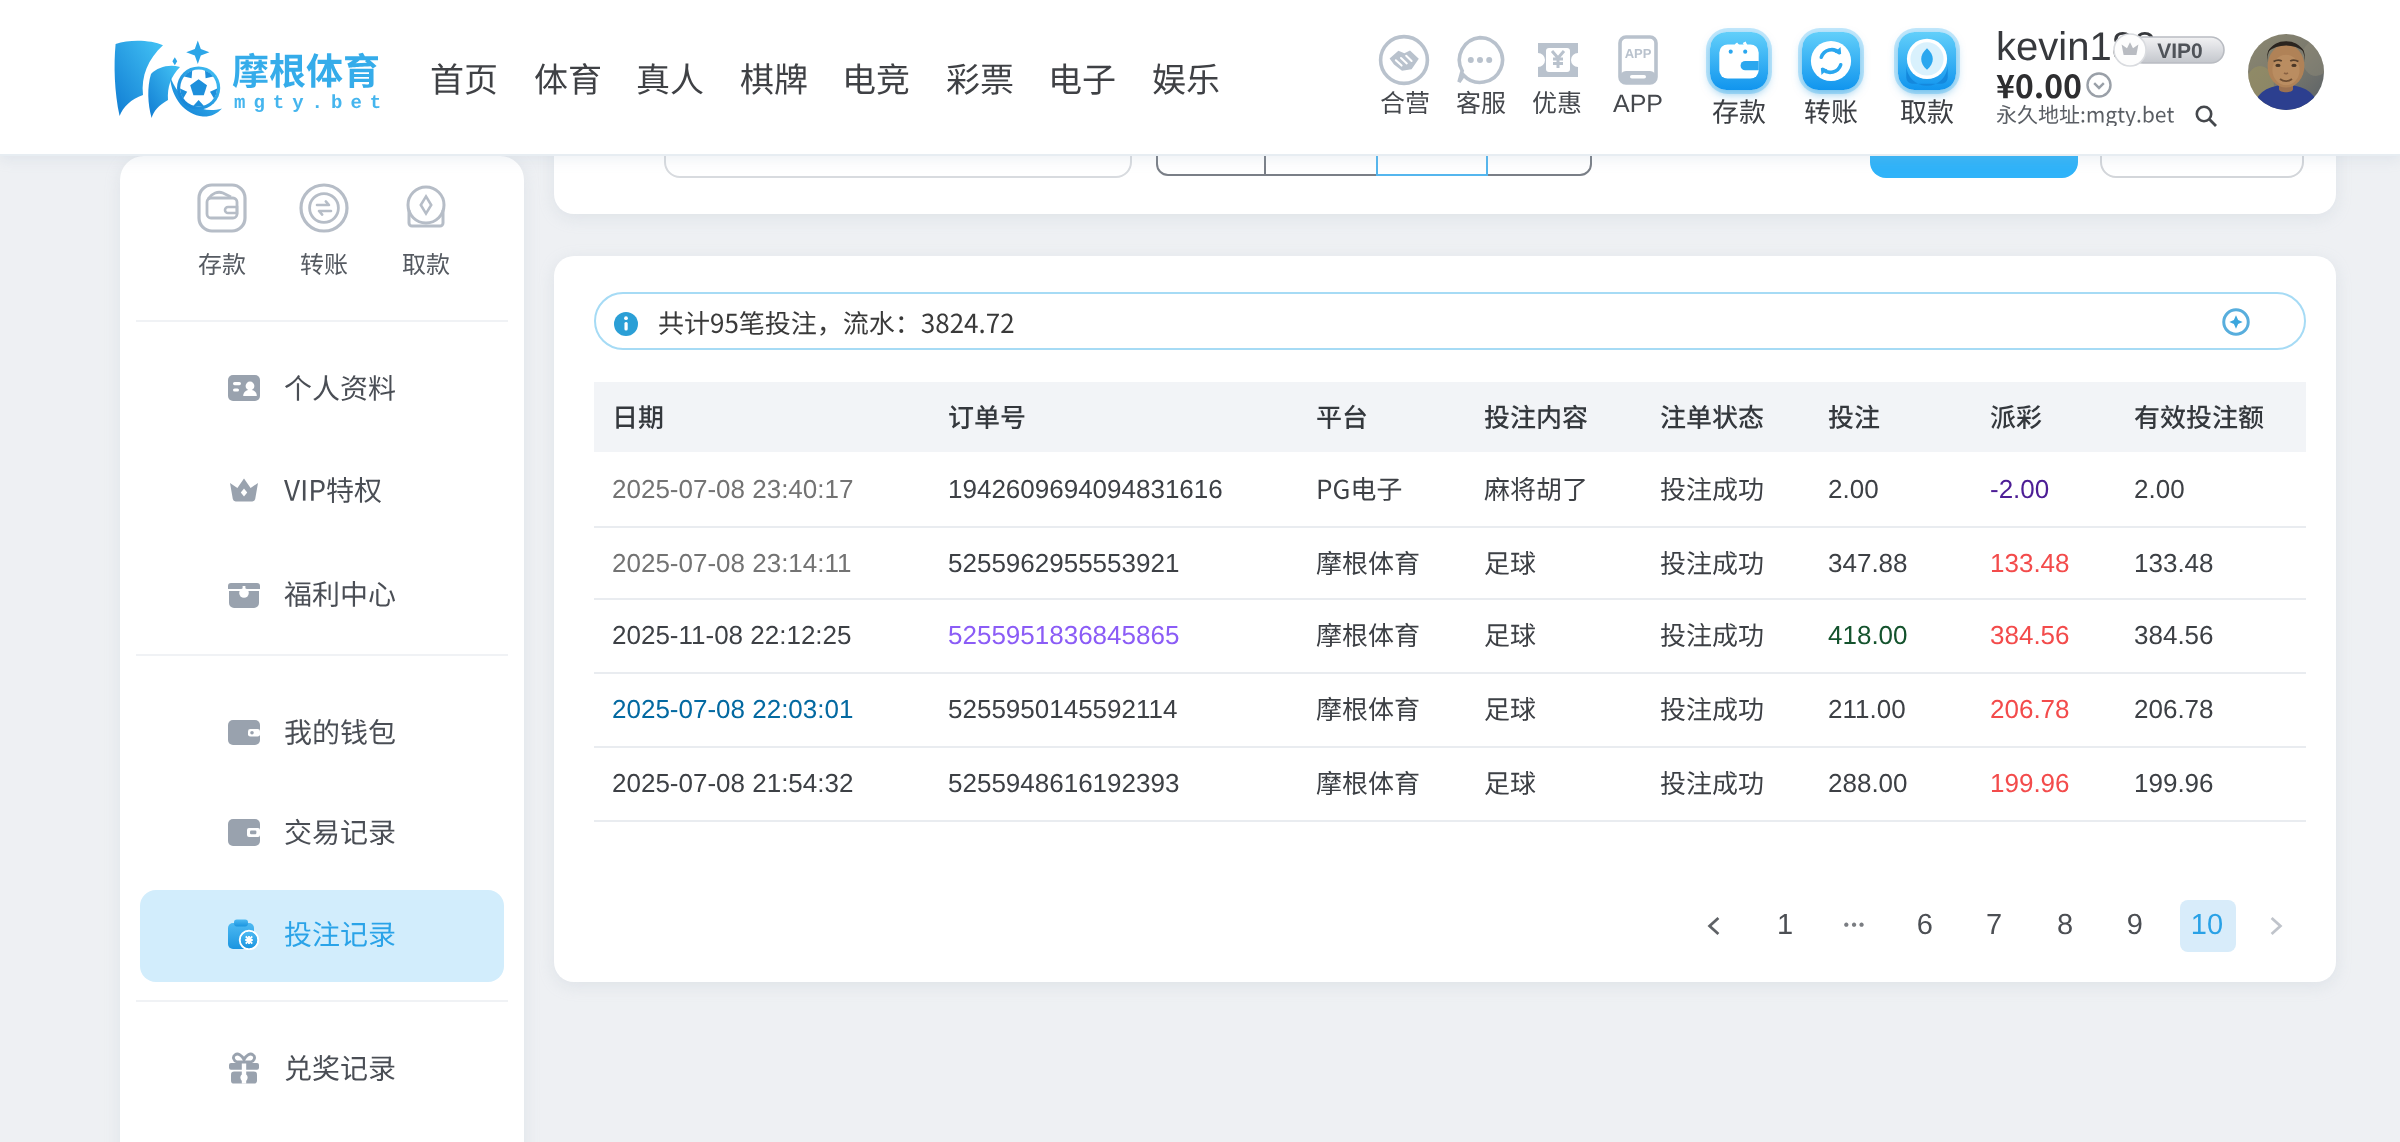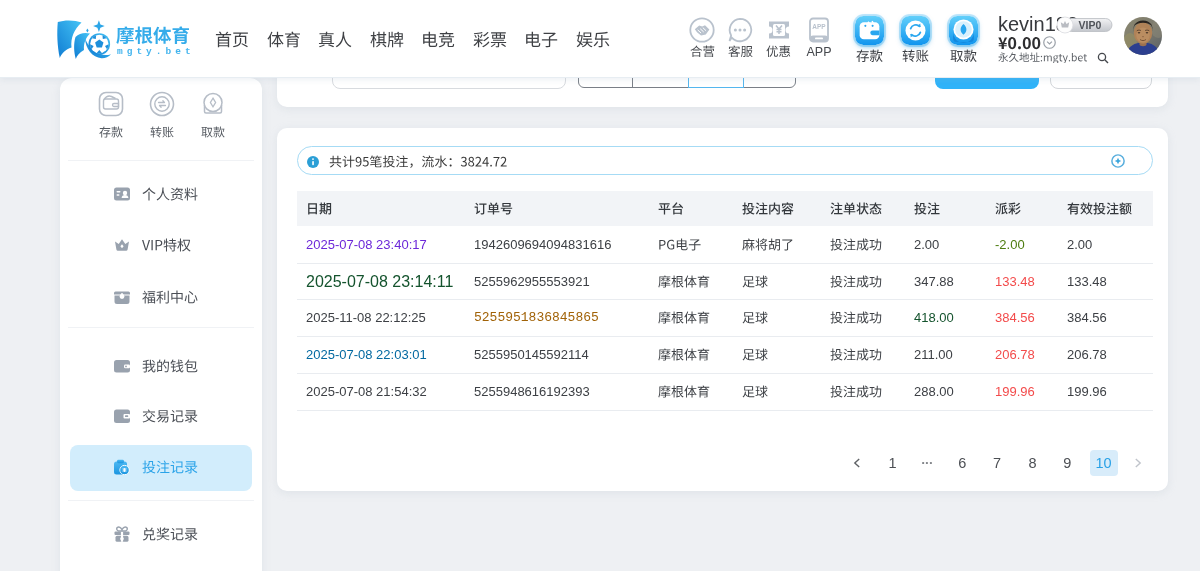--- a/index.html
+++ b/index.html
@@ -316,21 +316,21 @@
       <svg width="65.0" height="13" viewBox="0 0 5000 1000" fill="#34383d">
         <g transform="translate(0 880) scale(1 -1)">
           <path transform="translate(0 0)" d="M379 845C368 803 354 760 337 718H60V629H298C235 504 147 389 33 312C52 295 81 261 95 240C152 280 202 327 247 380V-83H340V112H735V27C735 12 729 7 712 7C695 6 634 6 575 9C587 -17 601 -57 604 -83C689 -83 745 -82 781 -68C817 -53 827 -25 827 25V530H351C370 562 387 595 402 629H943V718H440C453 753 465 787 476 822ZM340 280H735V192H340ZM340 360V446H735V360Z"></path>
           <path transform="translate(1000 0)" d="M161 601C129 522 79 438 27 381C47 368 79 338 93 323C145 386 205 487 242 576ZM198 817C222 782 248 736 260 702H53V617H518V702H288L349 727C336 760 306 810 277 846ZM132 354C169 317 208 274 246 230C192 137 121 61 32 7C52 -8 85 -44 97 -62C180 -6 249 68 305 158C345 106 379 57 400 17L476 76C449 124 404 184 352 244C379 299 401 360 419 425L329 441C318 397 304 355 288 315C259 347 229 377 201 404ZM639 845C616 689 575 540 511 432C490 483 441 554 397 607L327 569C373 511 422 433 440 381L501 416L481 387C499 369 530 331 542 313C560 337 576 363 591 392C614 314 642 242 676 177C617 93 539 29 435 -18C455 -35 489 -71 501 -88C593 -41 667 19 725 94C774 20 834 -41 906 -84C921 -61 950 -26 972 -8C895 33 831 97 779 176C840 283 879 416 904 577H956V665H692C706 719 717 774 727 831ZM667 577H812C795 457 768 354 727 267C691 341 664 424 645 511Z"></path>
           <path transform="translate(2000 0)" d="M172 844V647H43V559H172V359L30 324L56 233L172 266V28C172 14 167 10 153 9C140 9 98 9 54 10C65 -14 78 -52 81 -76C151 -76 195 -74 225 -59C254 -45 265 -21 265 28V292L362 320L350 407L265 384V559H381V647H265V844ZM469 810V700C469 630 453 552 338 494C355 480 389 443 400 425C529 494 558 603 558 698V722H713V585C713 498 730 464 813 464C827 464 874 464 890 464C911 464 934 465 948 470C945 492 942 526 941 550C927 546 904 544 888 544C875 544 833 544 821 544C805 544 803 555 803 584V810ZM772 317C738 250 691 194 634 148C575 196 528 252 494 317ZM377 406V317H424L401 309C440 226 492 154 555 94C479 50 392 19 300 1C317 -20 338 -59 347 -85C451 -60 548 -22 632 32C709 -22 800 -61 904 -86C917 -60 944 -19 964 2C869 20 785 51 713 93C796 166 860 261 899 383L838 409L821 406Z"></path>
           <path transform="translate(3000 0)" d="M93 764C156 733 240 684 281 651L336 729C293 760 207 805 146 832ZM39 485C101 455 185 408 225 377L278 456C235 486 151 529 90 556ZM67 -10 147 -74C207 21 274 141 327 246L257 309C199 194 120 65 67 -10ZM547 818C579 766 612 698 625 655H340V565H595V361H380V271H595V36H309V-54H966V36H693V271H905V361H693V565H941V655H628L717 689C703 732 667 799 634 849Z"></path>
           <path transform="translate(4000 0)" d="M687 486C683 187 672 53 452 -22C469 -37 491 -68 500 -89C743 -2 763 159 768 486ZM739 74C802 27 885 -40 925 -82L976 -16C935 25 851 88 789 132ZM528 608V136H607V533H842V139H924V608H739C751 637 764 670 776 703H958V786H515V703H691C681 672 669 637 657 608ZM205 822C217 799 230 772 240 747H53V585H135V671H413V585H498V747H341C328 776 308 813 293 841ZM141 407 207 372C155 339 95 312 34 294C46 276 64 232 69 207L121 227V-76H205V-47H359V-75H446V231H129C186 256 241 288 291 327C352 293 409 259 446 233L511 298C473 322 417 353 357 385C404 432 444 486 472 547L421 581L405 578H259C270 595 280 613 289 630L204 646C174 582 116 508 31 453C48 442 73 412 85 393C134 428 175 466 208 507H353C333 477 308 450 279 425L202 463ZM205 28V156H359V28Z"></path>
         </g>
       </svg>
     </div>
-    <div style="position:absolute;left:306px;top:236.9px;font-family:'Liberation Sans',sans-serif;font-size:13px;line-height:15px;color:#6d28d9;font-weight:400;white-space:nowrap">2025-07-08 23:40:17</div>
+    <div style="position:absolute;left:306px;top:236.9px;font-family:'Liberation Sans',sans-serif;font-size:13px;line-height:15px;color:#737373;font-weight:400;white-space:nowrap">2025-07-08 23:40:17</div>
     <div style="position:absolute;left:474px;top:236.9px;font-family:'Liberation Sans',sans-serif;font-size:13px;line-height:15px;color:#3d4045;font-weight:400;white-space:nowrap">1942609694094831616</div>
     <div style="position:absolute;left:658.0px;top:237.9px;width:43.2px;height:13px">
       <svg width="43.2" height="13" viewBox="0 0 3322 1000" fill="#3d4045">
         <g transform="translate(0 880) scale(1 -1)">
           <path transform="translate(0 0)" d="M101 0H193V292H314C475 292 584 363 584 518C584 678 474 733 310 733H101ZM193 367V658H298C427 658 492 625 492 518C492 413 431 367 302 367Z"></path>
           <path transform="translate(633 0)" d="M389 -13C487 -13 568 23 615 72V380H374V303H530V111C501 84 450 68 398 68C241 68 153 184 153 369C153 552 249 665 397 665C470 665 518 634 555 596L605 656C563 700 496 746 394 746C200 746 58 603 58 366C58 128 196 -13 389 -13Z"></path>
           <path transform="translate(1322 0)" d="M452 408V264H204V408ZM531 408H788V264H531ZM452 478H204V621H452ZM531 478V621H788V478ZM126 695V129H204V191H452V85C452 -32 485 -63 597 -63C622 -63 791 -63 818 -63C925 -63 949 -10 962 142C939 148 907 162 887 176C880 46 870 13 814 13C778 13 632 13 602 13C542 13 531 25 531 83V191H865V695H531V838H452V695Z"></path>
           <path transform="translate(2322 0)" d="M465 540V395H51V320H465V20C465 2 458 -3 438 -4C416 -5 342 -6 261 -2C273 -24 287 -58 293 -80C389 -80 454 -78 491 -66C530 -54 543 -31 543 19V320H953V395H543V501C657 560 786 650 873 734L816 777L799 772H151V698H716C645 640 548 579 465 540Z"></path>
         </g>
       </svg>
@@ -349,24 +349,24 @@
       <svg width="52.0" height="13" viewBox="0 0 4000 1000" fill="#3d4045">
         <g transform="translate(0 880) scale(1 -1)">
           <path transform="translate(0 0)" d="M183 840V638H46V568H183V351C127 335 76 321 34 311L56 238L183 276V15C183 1 177 -3 163 -4C151 -4 107 -5 60 -3C70 -22 80 -53 83 -72C152 -72 193 -71 220 -59C246 -47 256 -27 256 15V298L360 329L350 398L256 371V568H381V638H256V840ZM473 804V694C473 622 456 540 343 478C357 467 384 438 393 423C517 493 544 601 544 692V734H719V574C719 497 734 469 804 469C818 469 873 469 889 469C909 469 931 470 944 474C941 491 939 520 937 539C924 536 902 534 887 534C873 534 823 534 810 534C794 534 791 544 791 572V804ZM787 328C751 252 696 188 631 136C566 189 514 254 478 328ZM376 398V328H418L404 323C444 233 500 156 569 93C487 42 393 7 296 -13C311 -30 328 -61 334 -82C439 -56 541 -15 629 44C709 -13 803 -56 911 -81C921 -61 942 -29 959 -12C858 8 769 43 693 92C779 164 848 259 889 380L840 401L826 398Z"></path>
           <path transform="translate(1000 0)" d="M94 774C159 743 242 695 284 662L327 724C284 755 200 800 136 828ZM42 497C105 467 187 420 227 388L269 451C227 482 144 526 83 553ZM71 -18 134 -69C194 24 263 150 316 255L262 305C204 191 125 59 71 -18ZM548 819C582 767 617 697 631 653L704 682C689 726 651 793 616 844ZM334 649V578H597V352H372V281H597V23H302V-49H962V23H675V281H902V352H675V578H938V649Z"></path>
           <path transform="translate(2000 0)" d="M544 839C544 782 546 725 549 670H128V389C128 259 119 86 36 -37C54 -46 86 -72 99 -87C191 45 206 247 206 388V395H389C385 223 380 159 367 144C359 135 350 133 335 133C318 133 275 133 229 138C241 119 249 89 250 68C299 65 345 65 371 67C398 70 415 77 431 96C452 123 457 208 462 433C462 443 463 465 463 465H206V597H554C566 435 590 287 628 172C562 96 485 34 396 -13C412 -28 439 -59 451 -75C528 -29 597 26 658 92C704 -11 764 -73 841 -73C918 -73 946 -23 959 148C939 155 911 172 894 189C888 56 876 4 847 4C796 4 751 61 714 159C788 255 847 369 890 500L815 519C783 418 740 327 686 247C660 344 641 463 630 597H951V670H626C623 725 622 781 622 839ZM671 790C735 757 812 706 850 670L897 722C858 756 779 805 716 836Z"></path>
           <path transform="translate(3000 0)" d="M38 182 56 105C163 134 307 175 443 214L434 285L273 242V650H419V722H51V650H199V222C138 206 82 192 38 182ZM597 824C597 751 596 680 594 611H426V539H591C576 295 521 93 307 -22C326 -36 351 -62 361 -81C590 47 649 273 665 539H865C851 183 834 47 805 16C794 3 784 0 763 0C741 0 685 1 623 6C637 -14 645 -46 647 -68C704 -71 762 -72 794 -69C828 -66 850 -58 872 -30C910 16 924 160 940 574C940 584 940 611 940 611H669C671 680 672 751 672 824Z"></path>
         </g>
       </svg>
     </div>
     <div style="position:absolute;left:914px;top:236.9px;font-family:'Liberation Sans',sans-serif;font-size:13px;line-height:15px;color:#3d4045;font-weight:400;white-space:nowrap">2.00</div>
-    <div style="position:absolute;left:995px;top:236.9px;font-family:'Liberation Sans',sans-serif;font-size:13px;line-height:15px;color:#4d7c0f;font-weight:400;white-space:nowrap">-2.00</div>
+    <div style="position:absolute;left:995px;top:236.9px;font-family:'Liberation Sans',sans-serif;font-size:13px;line-height:15px;color:#4c1d95;font-weight:400;white-space:nowrap">-2.00</div>
     <div style="position:absolute;left:1067px;top:236.9px;font-family:'Liberation Sans',sans-serif;font-size:13px;line-height:15px;color:#3d4045;font-weight:400;white-space:nowrap">2.00</div>
     <div style="position:absolute;left:297px;top:262.7px;width:855.5px;height:1px;background:#e9ecf0"></div>
-    <div style="position:absolute;left:306px;top:273.6px;font-family:'Liberation Sans',sans-serif;font-size:16px;line-height:15px;color:#14532d;font-weight:400;white-space:nowrap">2025-07-08 23:14:11</div>
+    <div style="position:absolute;left:306px;top:273.6px;font-family:'Liberation Sans',sans-serif;font-size:13px;line-height:15px;color:#737373;font-weight:400;white-space:nowrap">2025-07-08 23:14:11</div>
     <div style="position:absolute;left:474px;top:273.6px;font-family:'Liberation Sans',sans-serif;font-size:13px;line-height:15px;color:#3d4045;font-weight:400;white-space:nowrap">5255962955553921</div>
     <div style="position:absolute;left:658.0px;top:274.6px;width:52.0px;height:13px">
       <svg width="52.0" height="13" viewBox="0 0 4000 1000" fill="#3d4045">
         <g transform="translate(0 880) scale(1 -1)">
           <path transform="translate(0 0)" d="M810 388C689 363 455 347 265 342C271 330 278 309 279 295C362 296 452 300 539 306V244H249V192H539V125H196V71H539V-4C539 -18 534 -22 517 -24C500 -24 436 -24 372 -22C381 -40 391 -64 395 -81C482 -81 536 -81 569 -72C603 -63 613 -46 613 -5V71H953V125H613V192H907V244H613V311C705 319 791 330 858 345ZM368 683V618H221V566H352C313 514 253 464 198 438C210 428 228 409 237 395C282 420 330 463 368 510V382H426V511C460 485 501 453 518 437L557 479C537 494 457 543 426 560V566H565V618H426V683ZM728 683V618H591V566H708C670 516 612 468 558 443C571 433 588 414 597 401C642 425 690 467 728 514V391H787V517C826 470 877 424 920 398C930 412 948 432 962 442C910 468 850 517 810 566H939V618H787V683ZM478 831C488 810 499 785 507 761H106V448C106 303 100 105 30 -37C47 -45 77 -68 89 -83C165 70 176 295 176 448V700H951V761H591C581 788 566 821 552 848Z"></path>
           <path transform="translate(1000 0)" d="M203 840V647H50V577H196C164 440 100 281 35 197C48 179 67 146 75 124C122 190 168 298 203 411V-79H272V437C299 387 330 328 344 296L390 350C373 379 297 495 272 529V577H391V647H272V840ZM804 546V422H504V546ZM804 609H504V730H804ZM433 -80C452 -68 483 -57 690 0C688 15 686 45 687 65L504 22V356H603C655 155 752 2 913 -73C925 -52 948 -23 965 -8C881 25 814 81 763 153C818 185 885 229 935 271L885 324C846 288 782 240 729 207C704 252 684 302 668 356H877V796H430V44C430 5 415 -9 401 -16C412 -31 428 -63 433 -80Z"></path>
           <path transform="translate(2000 0)" d="M251 836C201 685 119 535 30 437C45 420 67 380 74 363C104 397 133 436 160 479V-78H232V605C266 673 296 745 321 816ZM416 175V106H581V-74H654V106H815V175H654V521C716 347 812 179 916 84C930 104 955 130 973 143C865 230 761 398 702 566H954V638H654V837H581V638H298V566H536C474 396 369 226 259 138C276 125 301 99 313 81C419 177 517 342 581 518V175Z"></path>
           <path transform="translate(3000 0)" d="M733 361V283H274V361ZM199 424V-81H274V93H733V5C733 -12 727 -18 706 -18C687 -20 612 -20 538 -17C548 -35 560 -62 564 -80C662 -80 724 -80 760 -70C796 -60 808 -40 808 4V424ZM274 227H733V148H274ZM431 826C447 800 464 768 479 740H62V673H327C276 626 225 588 206 576C180 558 159 547 140 544C148 523 161 484 165 467C198 480 249 482 760 512C790 485 816 461 835 441L896 486C844 535 747 614 671 673H941V740H568C551 772 526 815 506 847ZM599 647 692 570 286 551C337 585 390 628 439 673H640Z"></path>
         </g>
       </svg>
@@ -387,21 +387,21 @@
           <path transform="translate(2000 0)" d="M544 839C544 782 546 725 549 670H128V389C128 259 119 86 36 -37C54 -46 86 -72 99 -87C191 45 206 247 206 388V395H389C385 223 380 159 367 144C359 135 350 133 335 133C318 133 275 133 229 138C241 119 249 89 250 68C299 65 345 65 371 67C398 70 415 77 431 96C452 123 457 208 462 433C462 443 463 465 463 465H206V597H554C566 435 590 287 628 172C562 96 485 34 396 -13C412 -28 439 -59 451 -75C528 -29 597 26 658 92C704 -11 764 -73 841 -73C918 -73 946 -23 959 148C939 155 911 172 894 189C888 56 876 4 847 4C796 4 751 61 714 159C788 255 847 369 890 500L815 519C783 418 740 327 686 247C660 344 641 463 630 597H951V670H626C623 725 622 781 622 839ZM671 790C735 757 812 706 850 670L897 722C858 756 779 805 716 836Z"></path>
           <path transform="translate(3000 0)" d="M38 182 56 105C163 134 307 175 443 214L434 285L273 242V650H419V722H51V650H199V222C138 206 82 192 38 182ZM597 824C597 751 596 680 594 611H426V539H591C576 295 521 93 307 -22C326 -36 351 -62 361 -81C590 47 649 273 665 539H865C851 183 834 47 805 16C794 3 784 0 763 0C741 0 685 1 623 6C637 -14 645 -46 647 -68C704 -71 762 -72 794 -69C828 -66 850 -58 872 -30C910 16 924 160 940 574C940 584 940 611 940 611H669C671 680 672 751 672 824Z"></path>
         </g>
       </svg>
     </div>
     <div style="position:absolute;left:914px;top:273.6px;font-family:'Liberation Sans',sans-serif;font-size:13px;line-height:15px;color:#3d4045;font-weight:400;white-space:nowrap">347.88</div>
     <div style="position:absolute;left:995px;top:273.6px;font-family:'Liberation Sans',sans-serif;font-size:13px;line-height:15px;color:#f34b4b;font-weight:400;white-space:nowrap">133.48</div>
     <div style="position:absolute;left:1067px;top:273.6px;font-family:'Liberation Sans',sans-serif;font-size:13px;line-height:15px;color:#3d4045;font-weight:400;white-space:nowrap">133.48</div>
     <div style="position:absolute;left:297px;top:299.4px;width:855.5px;height:1px;background:#e9ecf0"></div>
     <div style="position:absolute;left:306px;top:310.3px;font-family:'Liberation Sans',sans-serif;font-size:13px;line-height:15px;color:#3d4045;font-weight:400;white-space:nowrap">2025-11-08 22:12:25</div>
-    <div style="position:absolute;left:474px;top:310.3px;font-family:Liberation Mono, monospace;font-size:13px;line-height:15px;color:#a16207;font-weight:400;white-space:nowrap">5255951836845865</div>
+    <div style="position:absolute;left:474px;top:310.3px;font-family:Liberation Sans, sans-serif;font-size:13px;line-height:15px;color:#8b5cf6;font-weight:400;white-space:nowrap">5255951836845865</div>
     <div style="position:absolute;left:658.0px;top:311.3px;width:52.0px;height:13px">
       <svg width="52.0" height="13" viewBox="0 0 4000 1000" fill="#3d4045">
         <g transform="translate(0 880) scale(1 -1)">
           <path transform="translate(0 0)" d="M810 388C689 363 455 347 265 342C271 330 278 309 279 295C362 296 452 300 539 306V244H249V192H539V125H196V71H539V-4C539 -18 534 -22 517 -24C500 -24 436 -24 372 -22C381 -40 391 -64 395 -81C482 -81 536 -81 569 -72C603 -63 613 -46 613 -5V71H953V125H613V192H907V244H613V311C705 319 791 330 858 345ZM368 683V618H221V566H352C313 514 253 464 198 438C210 428 228 409 237 395C282 420 330 463 368 510V382H426V511C460 485 501 453 518 437L557 479C537 494 457 543 426 560V566H565V618H426V683ZM728 683V618H591V566H708C670 516 612 468 558 443C571 433 588 414 597 401C642 425 690 467 728 514V391H787V517C826 470 877 424 920 398C930 412 948 432 962 442C910 468 850 517 810 566H939V618H787V683ZM478 831C488 810 499 785 507 761H106V448C106 303 100 105 30 -37C47 -45 77 -68 89 -83C165 70 176 295 176 448V700H951V761H591C581 788 566 821 552 848Z"></path>
           <path transform="translate(1000 0)" d="M203 840V647H50V577H196C164 440 100 281 35 197C48 179 67 146 75 124C122 190 168 298 203 411V-79H272V437C299 387 330 328 344 296L390 350C373 379 297 495 272 529V577H391V647H272V840ZM804 546V422H504V546ZM804 609H504V730H804ZM433 -80C452 -68 483 -57 690 0C688 15 686 45 687 65L504 22V356H603C655 155 752 2 913 -73C925 -52 948 -23 965 -8C881 25 814 81 763 153C818 185 885 229 935 271L885 324C846 288 782 240 729 207C704 252 684 302 668 356H877V796H430V44C430 5 415 -9 401 -16C412 -31 428 -63 433 -80Z"></path>
           <path transform="translate(2000 0)" d="M251 836C201 685 119 535 30 437C45 420 67 380 74 363C104 397 133 436 160 479V-78H232V605C266 673 296 745 321 816ZM416 175V106H581V-74H654V106H815V175H654V521C716 347 812 179 916 84C930 104 955 130 973 143C865 230 761 398 702 566H954V638H654V837H581V638H298V566H536C474 396 369 226 259 138C276 125 301 99 313 81C419 177 517 342 581 518V175Z"></path>
           <path transform="translate(3000 0)" d="M733 361V283H274V361ZM199 424V-81H274V93H733V5C733 -12 727 -18 706 -18C687 -20 612 -20 538 -17C548 -35 560 -62 564 -80C662 -80 724 -80 760 -70C796 -60 808 -40 808 4V424ZM274 227H733V148H274ZM431 826C447 800 464 768 479 740H62V673H327C276 626 225 588 206 576C180 558 159 547 140 544C148 523 161 484 165 467C198 480 249 482 760 512C790 485 816 461 835 441L896 486C844 535 747 614 671 673H941V740H568C551 772 526 815 506 847ZM599 647 692 570 286 551C337 585 390 628 439 673H640Z"></path>
         </g>
       </svg>
     </div>

